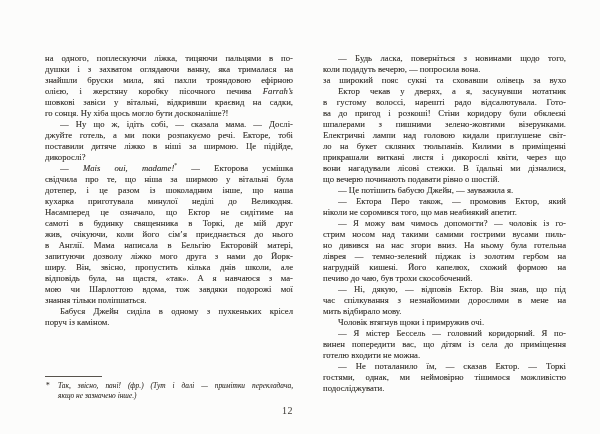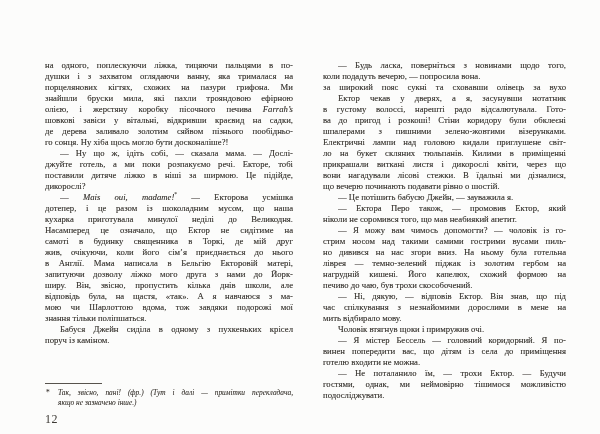--- a/index.html
+++ b/index.html
@@ -4,21 +4,21 @@
 <style>
   :root{ --paper:#fcfcfb; --ink:#3b3833; }
   html,body{margin:0;padding:0}
   body{
     width:600px;height:434px;position:relative;overflow:hidden;
     background:var(--paper);
     color:var(--ink);
     font-family:"Liberation Serif","DejaVu Serif",serif;
   }
   .spread{position:absolute;inset:0}
-  .page{position:absolute;top:16px;height:418px;width:300px}
+  .page{position:absolute;top:9px;height:418px;width:300px}
   .page.left{left:0}
   .page.right{left:300px}
   .text-block{position:absolute;top:44px}
   .page.left  .text-block{left:45px;width:248px}
   .page.right .text-block{left:23px;width:243px}
   .line{
     height:11px;line-height:11px;font-size:8.7px;
     white-space:nowrap;overflow:hidden;
     text-shadow:0 0 .6px rgba(59,56,51,.5);
   }
@@ -29,47 +29,46 @@
   .footnote{
     position:absolute;left:45px;top:367px;width:248px;
     font-style:italic;font-size:7.4px;color:#403c37;
     text-shadow:0 0 .5px rgba(64,60,55,.45);
   }
   .fn-rule{width:57px;height:1px;background:#57534d;margin:0 0 4px 0}
   .fn-line{position:relative;padding-left:13px;height:10px;line-height:10px;white-space:nowrap;overflow:hidden}
   .fn-line.first{white-space:normal;text-align:justify;text-align-last:justify}
   .fn-marker{position:absolute;left:1px;top:0;font-style:normal}
   .page-number{
-    position:absolute;top:396px;text-align:left;
-    font-size:12px;letter-spacing:.5px;color:#3b3833;
+    position:absolute;top:396px;text-align:right;
+    font-size:10px;letter-spacing:.5px;color:#3b3833;
   }
   .page.left  .page-number{left:45px;width:248px}
   .page.right .page-number{left:23px;width:243px}
 </style>
 </head>
 <body>
 
 <div class="spread">
 
   <section class="page left">
     <div class="text-block">
         <div class="line j">на одного, поплескуючи ліжка, тицяючи пальцями в по-</div>
         <div class="line j">душки і з захватом оглядаючи ванну, яка трималася на</div>
-        <div class="line j">порцелянових кігтях, схожих на пазури грифона. Ми</div>
         <div class="line j">знайшли бруски мила, які пахли трояндовою ефірною</div>
         <div class="line j">олією, і жерстяну коробку пісочного печива <i>Farrah’s</i></div>
         <div class="line j">шовкові завіси у вітальні, відкривши краєвид на садки,</div>
-        <div class="line j">де дерева заливало золотим сяйвом пізнього пообідньо-</div>
         <div class="line">го сонця. Ну хіба щось могло бути досконаліше?!</div>
         <div class="line j ind">— Ну що ж, ідіть собі, — сказала мама. — Дослі-</div>
         <div class="line j">джуйте готель, а ми поки розпакуємо речі. Екторе, тобі</div>
         <div class="line j">поставили дитяче ліжко в ніші за ширмою. Це підійде,</div>
         <div class="line">дикорослі?</div>
         <div class="line j ind">— <i>Mais oui, madame!</i><sup>*</sup> — Екторова усмішка</div>
-        <div class="line j">дотепер, і це разом із шоколадним мусом, що наша</div>
+        <div class="line j">свідчила про те, що ніша за ширмою у вітальні була</div>
+        <div class="line j">дотепер, і це разом із шоколадним інше, що наша</div>
         <div class="line j">кухарка приготувала минулої неділі до Великодня.</div>
         <div class="line j">Насамперед це означало, що Ектор не сидітиме на</div>
         <div class="line j">самоті в будинку священника в Торкі, де мій друг</div>
         <div class="line j">жив, очікуючи, коли його сім’я приєднається до нього</div>
         <div class="line j">в Англії. Мама написала в Бельгію Екторовій матері,</div>
         <div class="line j">запитуючи дозволу ліжко мого друга з нами до Йорк-</div>
         <div class="line j">ширу. Він, звісно, пропустить кілька днів школи, але</div>
         <div class="line j">відповідь була, на щастя, «так». А я навчаюся з ма-</div>
         <div class="line j">мою чи Шарлоттою вдома, тож завдяки подорожі мої</div>
         <div class="line">знання тільки поліпшаться.</div>
@@ -107,19 +106,19 @@
         <div class="line j">ліврея — темно-зелений піджак із золотим гербом на</div>
         <div class="line j">нагрудній кишені. Його капелюх, схожий формою на</div>
         <div class="line">печиво до чаю, був трохи скособочений.</div>
         <div class="line j ind">— Ні, дякую, — відповів Ектор. Він знав, що під</div>
         <div class="line j">час спілкування з незнайомими дорослими в мене на</div>
         <div class="line">мить відбирало мову.</div>
         <div class="line ind">Чоловік втягнув щоки і примружив очі.</div>
         <div class="line j ind">— Я містер Бессель — головний коридорний. Я по-</div>
         <div class="line j">винен попередити вас, що дітям із села до приміщення</div>
         <div class="line">готелю входити не можна.</div>
-        <div class="line j ind">— Не поталанило їм, — трохи Ектор. — Будучи</div>
+        <div class="line j ind">— Не поталанило їм, — сказав Ектор. — Торкі</div>
         <div class="line j">гостями, однак, ми неймовірно тішимося можливістю</div>
         <div class="line">подосліджувати.</div>
       </div>
   </section>
 
 </div>
 
 </body></html>

